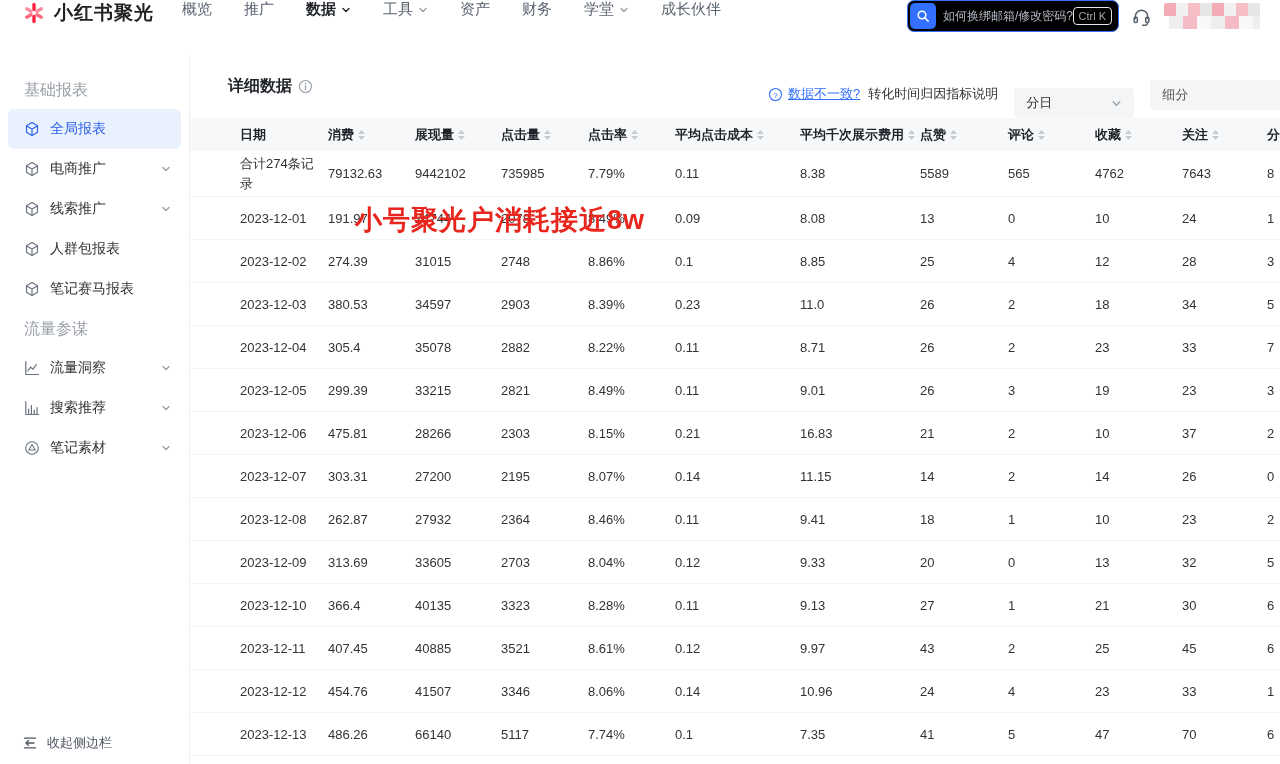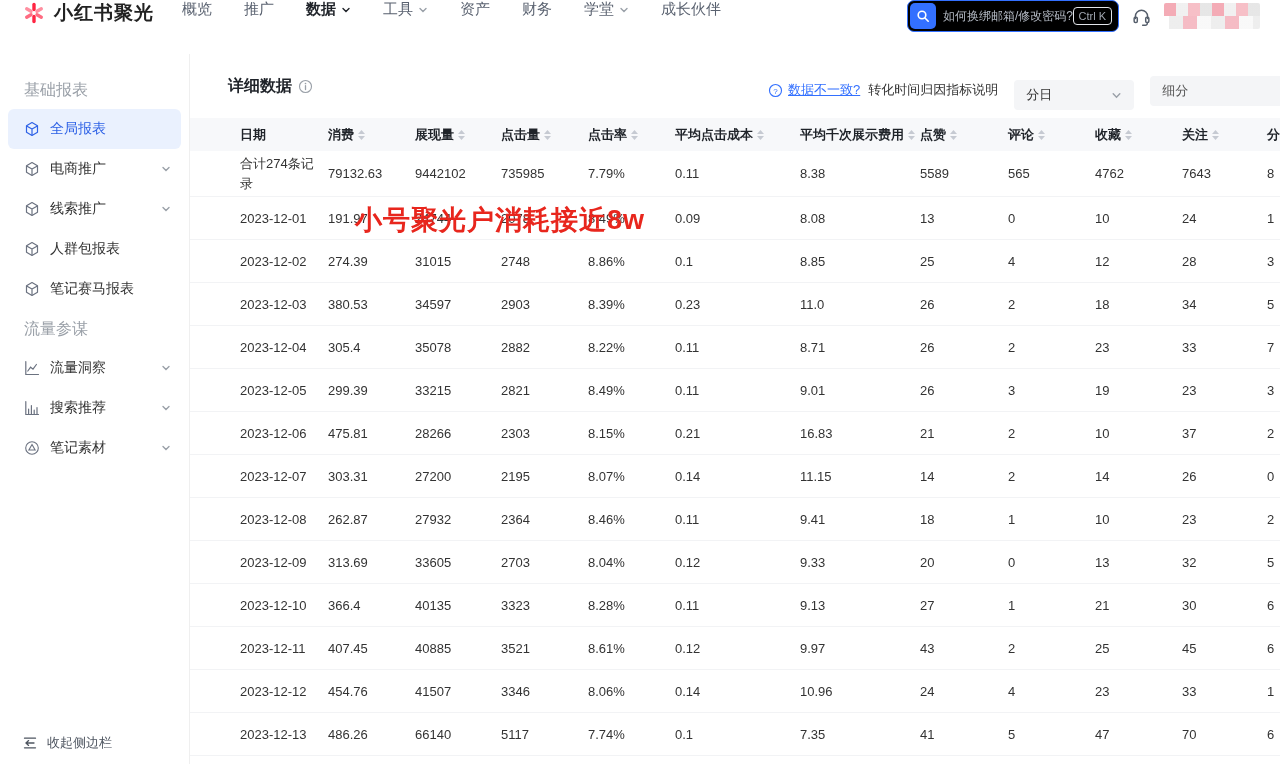--- a/index.html
+++ b/index.html
@@ -55,21 +55,21 @@
   .main { position:absolute; left:190px; top:54px; width:1090px; height:710px; background:#fff; overflow:hidden; }
   .main-head { position:relative; height:64px; }
   .title-wrap { position:absolute; left:38px; top:22px; display:flex; align-items:center; gap:6px; }
   .page-title { font-size:16px; font-weight:bold; color:#1f2329; }
   .head-right { position:absolute; left:578px; top:16px; display:flex; align-items:center; }
   .q-icon { display:flex; margin-right:5px; }
   .link-blue { font-size:13px; color:#3370ff; text-decoration:underline; cursor:pointer; white-space:nowrap; }
   .attr-note { font-size:13px; color:#333; margin-left:8px; white-space:nowrap; }
   .select { height:30px; background:#f4f5f7; border-radius:4px; display:flex; align-items:center;
             padding:0 12px; font-size:13px; color:#333; cursor:pointer; white-space:nowrap; }
-  .select.gran { width:120px; justify-content:space-between; margin-left:16px; margin-top:10px; }
+  .select.gran { width:120px; justify-content:space-between; margin-left:16px; margin-top:18px; }
   .select.segm { width:160px; margin-left:16px; margin-top:2px; color:#555; }
 
   
   .table { position:absolute; left:0; top:64px; width:1120px; }
   .thead, .tr { display:grid; padding-left:50px;
     grid-template-columns:88px 87px 86px 87px 87px 125px 120px 88px 87px 87px 85px 80px;
     align-items:center; }
   .thead { height:33px; background:#f7f8fa; }
   .th { display:flex; align-items:center; gap:4px; font-size:13px; font-weight:bold; color:#1f2329; white-space:nowrap; }
   .sort { display:flex; flex-direction:column; gap:2px; cursor:pointer; }

